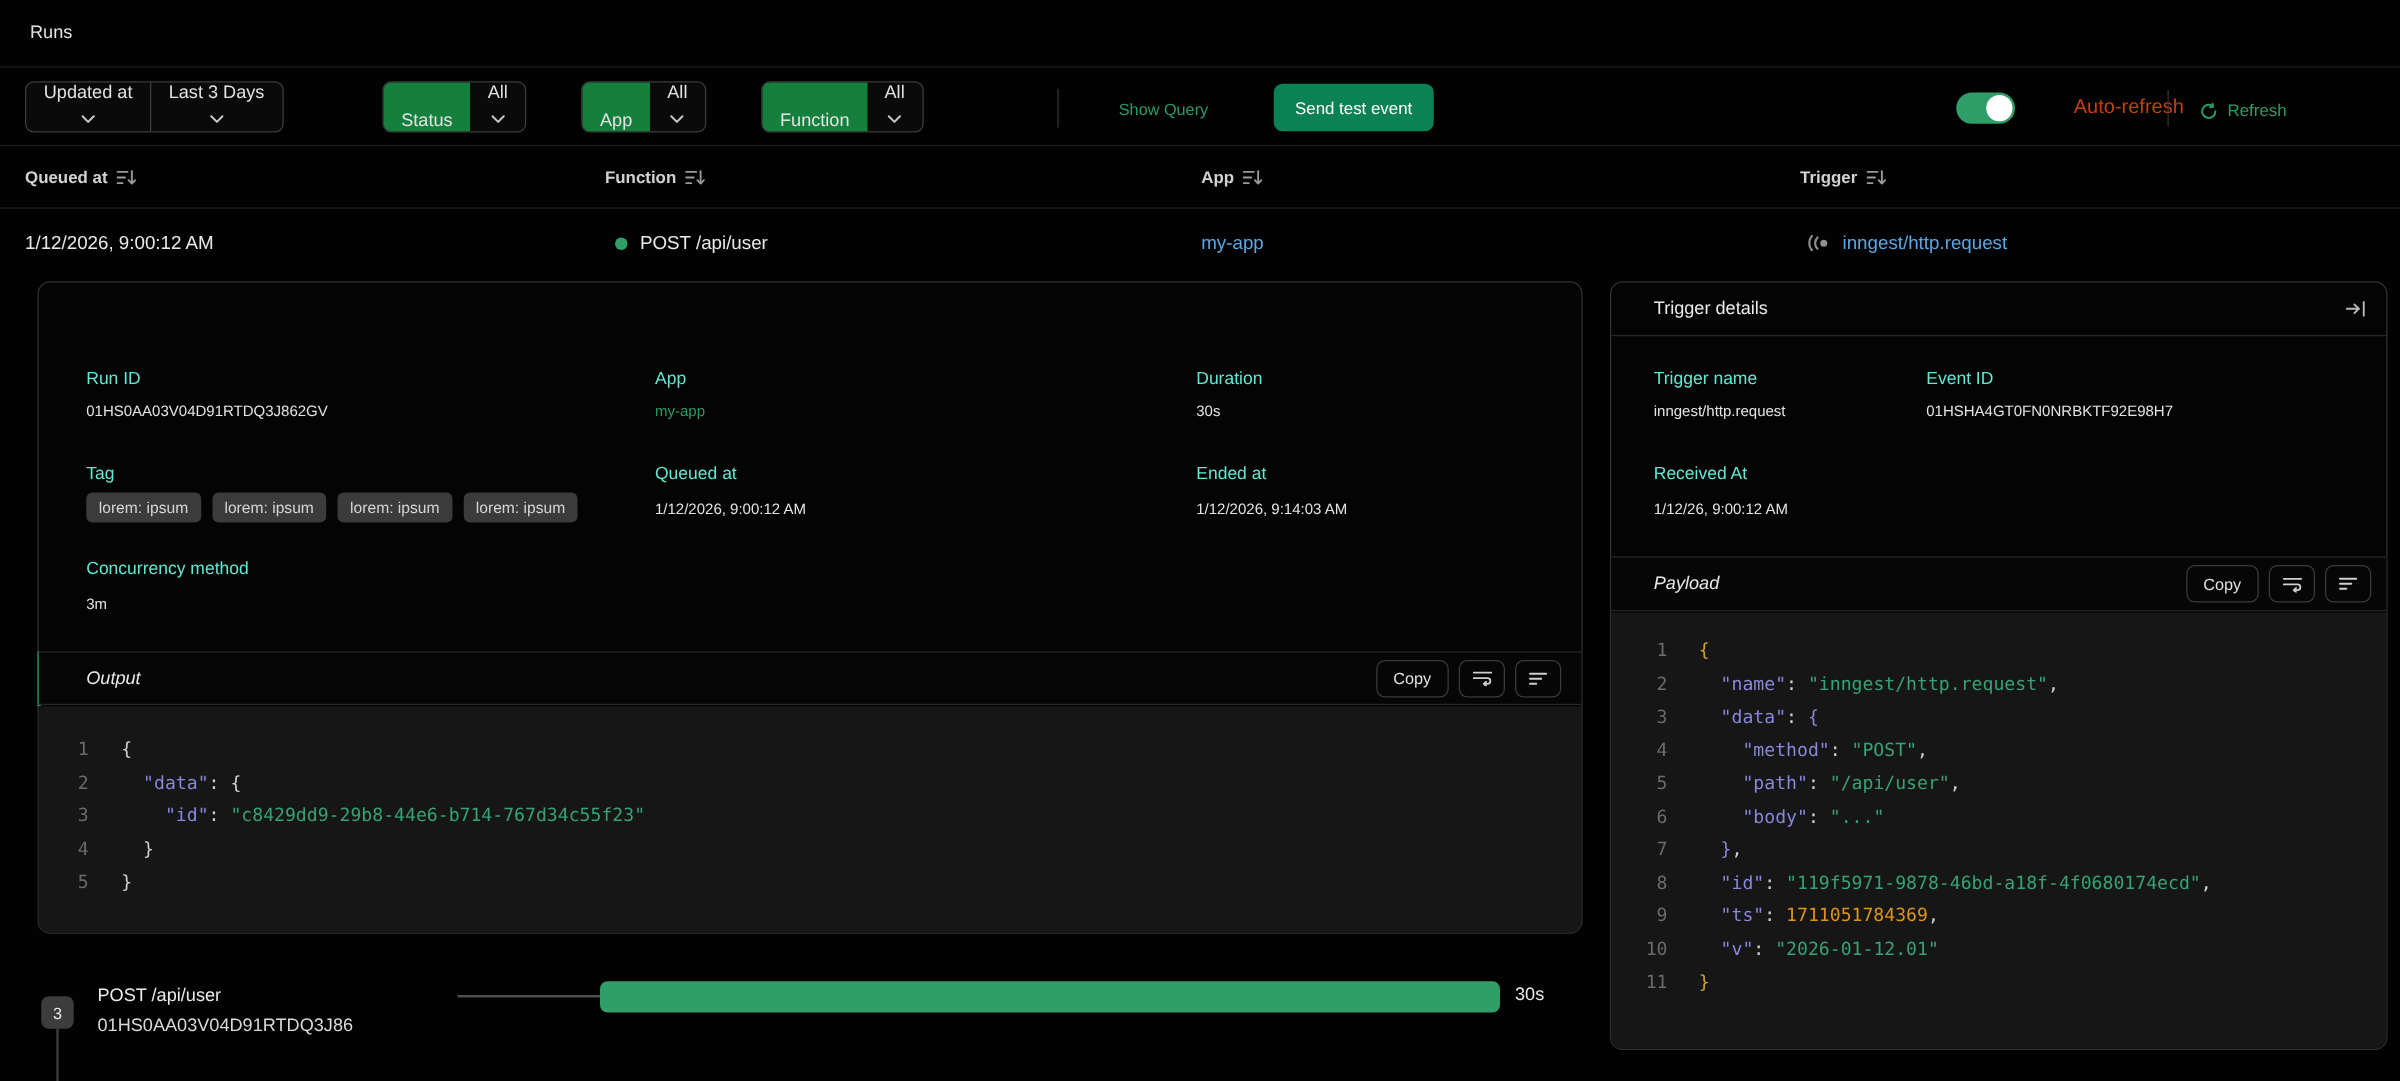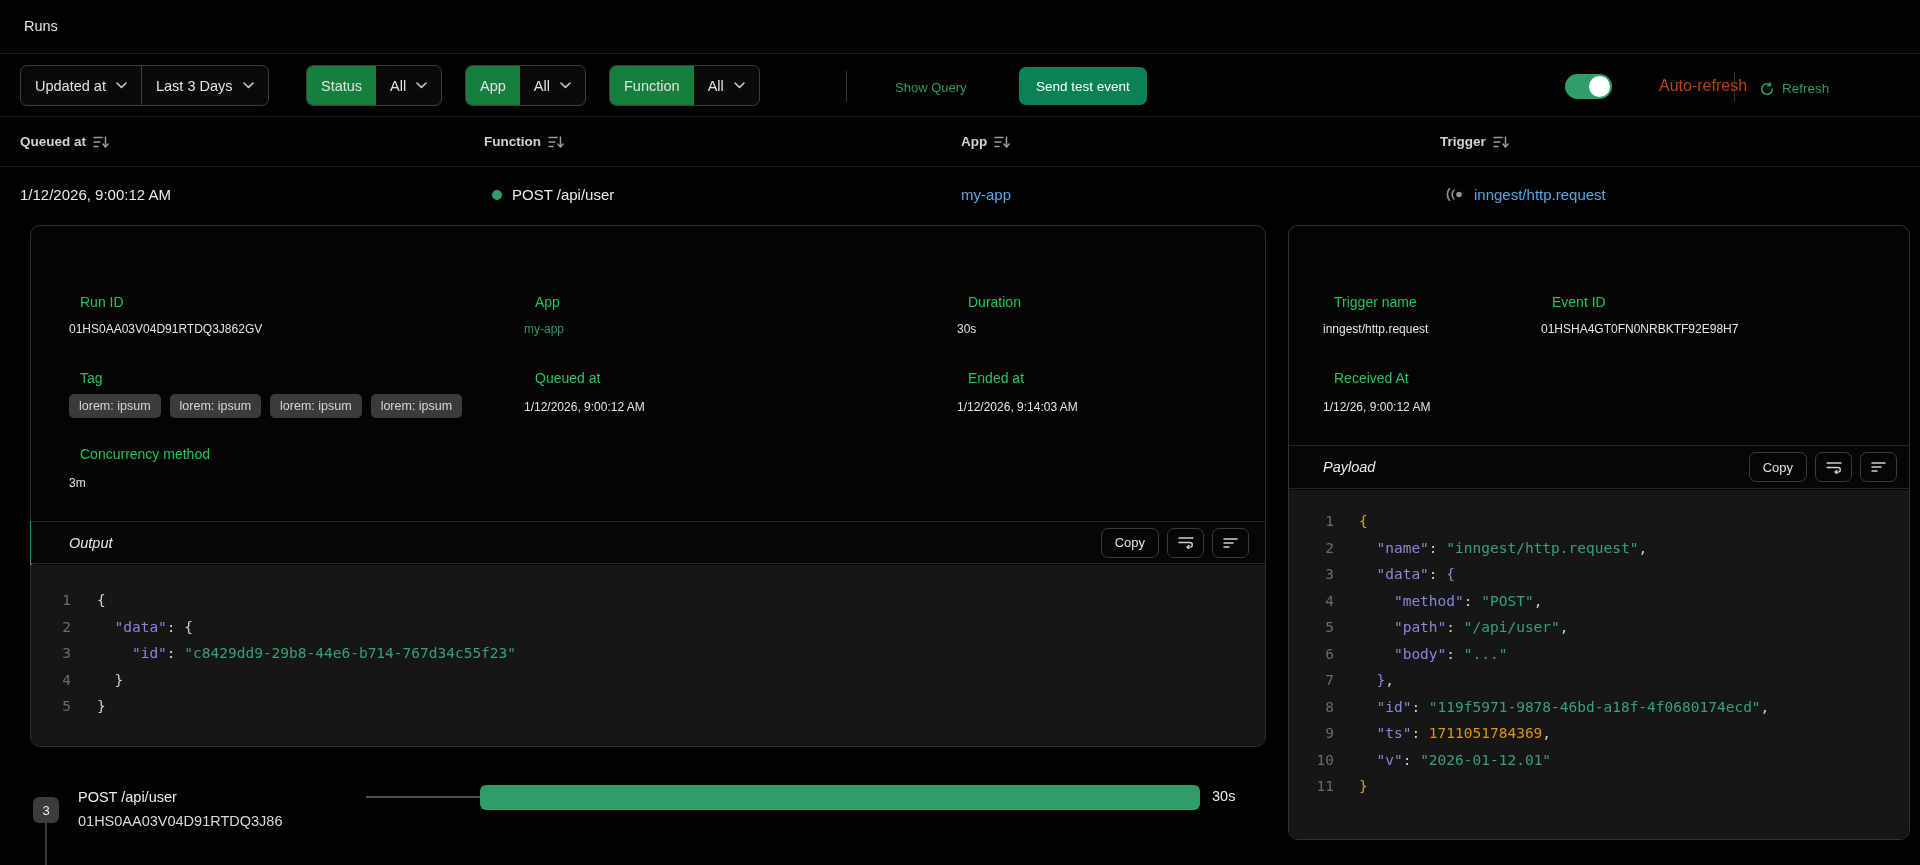--- a/index.html
+++ b/index.html
@@ -14,21 +14,21 @@
   svg { display:block; }
 
   
   .titlebar { position:absolute; top:0; left:0; right:0; height:54px; border-bottom:1px solid #1e1e1e; }
   .page-title { position:absolute; left:24px; top:18px; font-size:14.5px; color:#e3e3e3; }
 
   
   .filterbar { position:absolute; top:55px; left:0; right:0; height:62px; border-bottom:1px solid #1e1e1e; }
   .fgroup { position:absolute; top:10px; height:41px; display:flex; align-items:stretch;
             border:1px solid #3d3d3d; border-radius:7px; background:#0a0a0a; }
-  .fseg { display:flex; align-items:center; gap:10px; padding:0 14px; font-size:14.5px; color:#e2e2e2; cursor:pointer; }
+  .fseg { display:flex; align-items:center; gap:10px; padding:0 14px; font-size:14.5px; color:#e2e2e2; cursor:pointer;flex-direction:column; }
   .fseg.split { border-left:1px solid #3d3d3d; }
   .fseg.lab { background:#15803d; border-radius:6px 0 0 6px; cursor:default;justify-content:flex-end; }
   .chev { flex:none; }
   .vdiv { position:absolute; width:1px; background:#353535; }
   .show-query { position:absolute; left:895px; top:25px; font-size:13px; color:var(--accent); cursor:pointer; }
   .send-btn { position:absolute; left:1019px; top:12px; height:38px; display:flex; align-items:center;
               padding:0 17px; background:var(--btn-green); color:#fff; font-size:13.5px;
               border:none; border-radius:7px; cursor:pointer; font-family:inherit; }
   .toggle { position:absolute; left:1565px; top:19px; width:47px; height:25px; border-radius:13px;
             background:var(--toggle-green); cursor:pointer; }
@@ -52,21 +52,21 @@
   #run-panel { left:30px; top:225px; width:1236px; height:522px; }
   #trigger-panel { left:1288px; top:225px; width:622px; height:615px; }
   .panel-header { position:absolute; top:0; left:0; right:0; height:43px; border-bottom:1px solid #262626;
                   display:flex; align-items:center; padding:0 16px 0 38px; }
   #trigger-panel .panel-header { padding-left:34px; }
   .panel-title { font-size:14.5px; color:#eaeaea; margin-right:12px; }
   .spacer { flex:1; }
   .replay-btn { border:1px solid #434343; background:transparent; color:var(--accent); font-size:13px;
                 padding:6px 15px; border-radius:7px; cursor:pointer; font-family:inherit; }
 
-  .lbl { position:absolute; font-size:14px; color:#22c55e;margin-left:11px; }
+  .lbl { position:absolute; font-size:14px; color:#5eead4; }
   .val { position:absolute; font-size:12px; color:#e4e4e4; }
   .val.green { color:var(--accent); cursor:pointer; }
   #run-panel .c1 { left:38px; } #run-panel .c2 { left:493px; } #run-panel .c3 { left:926px; }
   #trigger-panel .c1 { left:34px; } #trigger-panel .c2 { left:252px; }
   .r1l { top:68px; } .r1v { top:96px; }
   .r2l { top:144px; } .r2v { top:174px; }
   .r3l { top:220px; } .r3v { top:250px; }
 
   .chips { position:absolute; left:38px; top:168px; display:flex; gap:9px; }
   .chip { background:#3b3b3b; color:#d6d6d6; font-size:12.5px; padding:5px 10px; border-radius:5px; white-space:nowrap; }
@@ -315,20 +315,29 @@
         <span class="code-text"><span class="tk-p">  }</span></span>
       </div>
       <div class="code-line">
         <span class="ln">5</span>
         <span class="code-text"><span class="tk-p">}</span></span>
       </div>
     </div>
 </div>
 
 <div class="panel" id="trigger-panel">
+  <div class="panel-header">
+    <span class="panel-title">Trigger details</span>
+    <span class="spacer"></span>
+    <svg width="17" height="14" viewBox="0 0 17 14" fill="none" stroke="#b9b9b9" stroke-width="1.5" stroke-linecap="round" stroke-linejoin="round">
+      <path d="M1.5 7h9.5"></path>
+        <path d="M7.5 3.5 11 7l-3.5 3.5"></path>
+        <path d="M15 1.5v11"></path>
+    </svg>
+  </div>
 
   <span class="lbl c1 r1l">Trigger name</span>
   <span class="val c1 r1v">inngest/http.request</span>
   <span class="lbl c2 r1l">Event ID</span>
   <span class="val c2 r1v">01HSHA4GT0FN0NRBKTF92E98H7</span>
   <span class="lbl c1 r2l">Received At</span>
   <span class="val c1 r2v">1/12/26, 9:00:12 AM</span>
 
   <div class="sec-header" id="payload-header">
     <span class="sec-title">Payload</span>

